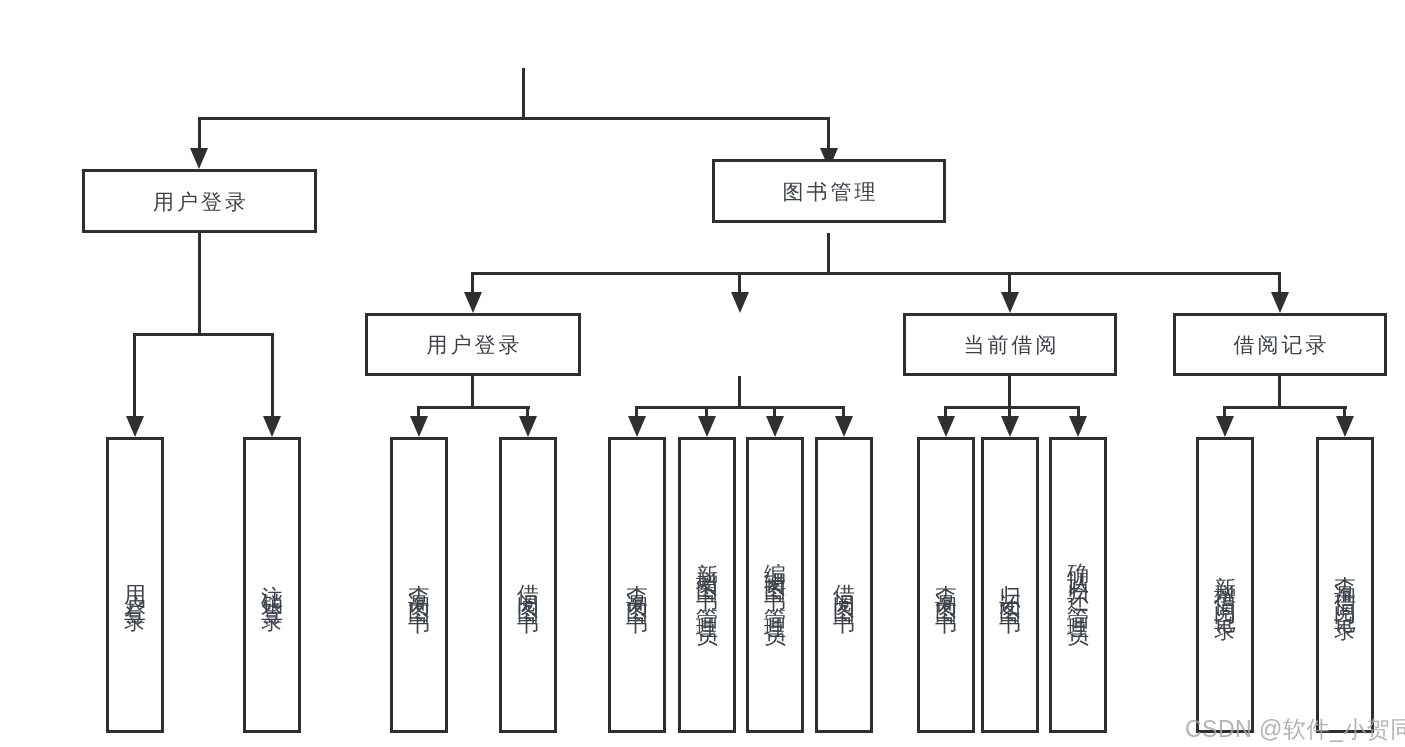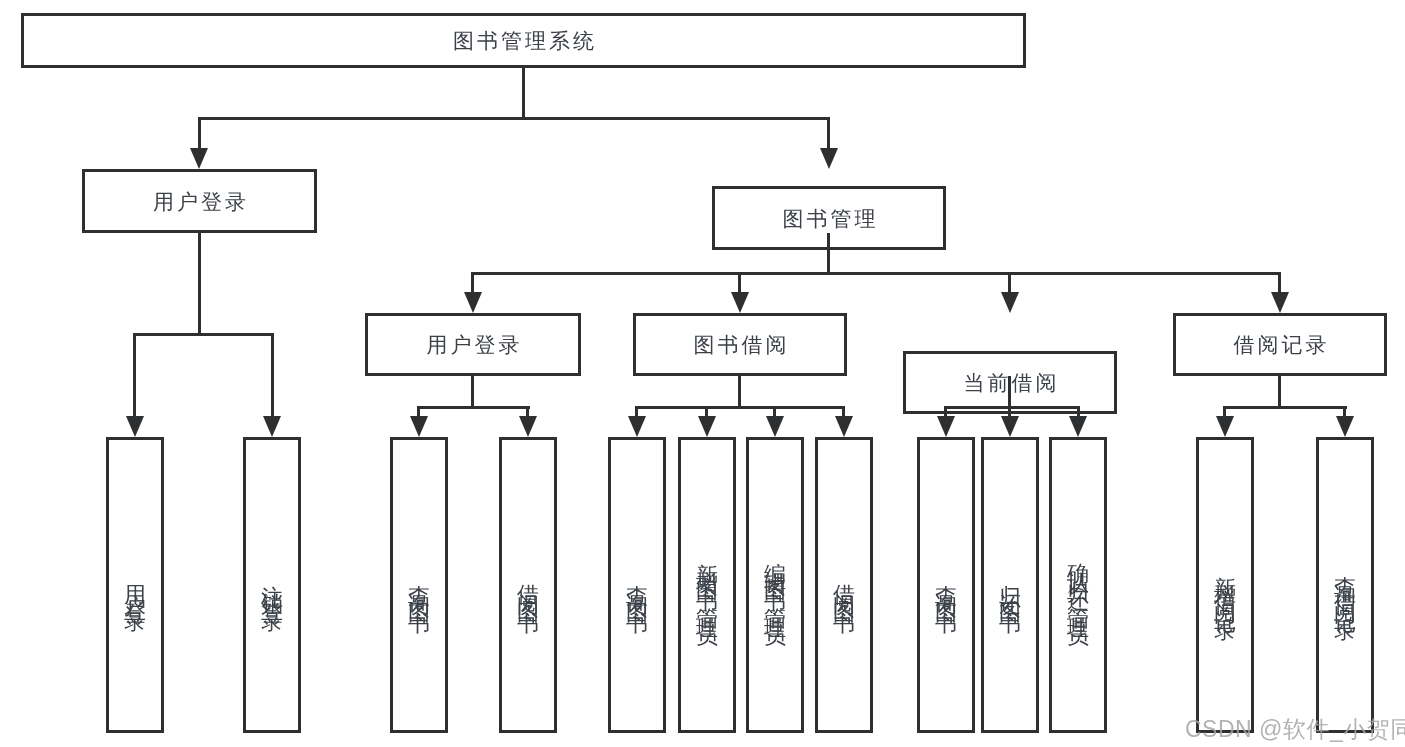--- a/index.html
+++ b/index.html
@@ -48,53 +48,51 @@
     font-size:23px;color:var(--watermark);
     letter-spacing:0.5px;white-space:nowrap;
     opacity:0.85;z-index:9;
   }
 </style>
 </head>
 <body>
 
 <div class="canvas">
 
-  <div class="node h-node" style="left:21px;top:13px;width:1005px;height:55px;">图书管理系统</div>
 
   <div class="line" style="left:522px;top:68px;width:3px;height:49px;"></div>
   <div class="line" style="left:198px;top:117px;width:632px;height:3px;"></div>
   <div class="line" style="left:198px;top:117px;width:3px;height:31px;"></div>
   <div class="tri" style="left:190px;top:148px;"></div>
   <div class="line" style="left:827px;top:117px;width:3px;height:31px;"></div>
   <div class="tri" style="left:820px;top:148px;"></div>
 
   <div class="node h-node" style="left:82px;top:169px;width:235px;height:64px;">用户登录</div>
-  <div class="node h-node" style="left:712px;top:186px;width:234px;height:64px;">图书管理</div>
+  <div class="node h-node" style="left:712px;top:159px;width:234px;height:64px;">图书管理</div>
 
   <div class="line" style="left:198px;top:233px;width:3px;height:100px;"></div>
   <div class="line" style="left:133px;top:333px;width:141px;height:3px;"></div>
   <div class="line" style="left:133px;top:333px;width:3px;height:83px;"></div>
   <div class="tri" style="left:126px;top:416px;"></div>
   <div class="line" style="left:271px;top:333px;width:3px;height:83px;"></div>
   <div class="tri" style="left:263px;top:416px;"></div>
 
   <div class="line" style="left:827px;top:233px;width:3px;height:39px;"></div>
   <div class="line" style="left:471px;top:272px;width:810px;height:3px;"></div>
   <div class="line" style="left:471px;top:272px;width:3px;height:20px;"></div>
   <div class="tri" style="left:464px;top:292px;"></div>
   <div class="line" style="left:738px;top:272px;width:3px;height:20px;"></div>
   <div class="tri" style="left:731px;top:292px;"></div>
   <div class="line" style="left:1008px;top:272px;width:3px;height:20px;"></div>
   <div class="tri" style="left:1001px;top:292px;"></div>
   <div class="line" style="left:1278px;top:272px;width:3px;height:20px;"></div>
   <div class="tri" style="left:1271px;top:292px;"></div>
 
   <div class="node h-node" style="left:365px;top:313px;width:216px;height:63px;">用户登录</div>
-  <div class="node h-node" style="left:633px;top:313px;width:214px;height:63px;">图书借阅</div>
-  <div class="node h-node" style="left:903px;top:313px;width:214px;height:63px;margin-top:38px;">当前借阅</div>
+  <div class="node h-node" style="left:903px;top:313px;width:214px;height:63px;">当前借阅</div>
   <div class="node h-node" style="left:1173px;top:313px;width:214px;height:63px;">借阅记录</div>
 
   <div class="line" style="left:471px;top:376px;width:3px;height:30px;"></div>
   <div class="line" style="left:738px;top:376px;width:3px;height:30px;"></div>
   <div class="line" style="left:1008px;top:376px;width:3px;height:30px;"></div>
   <div class="line" style="left:1278px;top:376px;width:3px;height:30px;"></div>
 
   <div class="line" style="left:417px;top:406px;width:113px;height:3px;"></div>
   <div class="line" style="left:417px;top:406px;width:3px;height:10px;"></div>
   <div class="tri" style="left:410px;top:416px;"></div>

